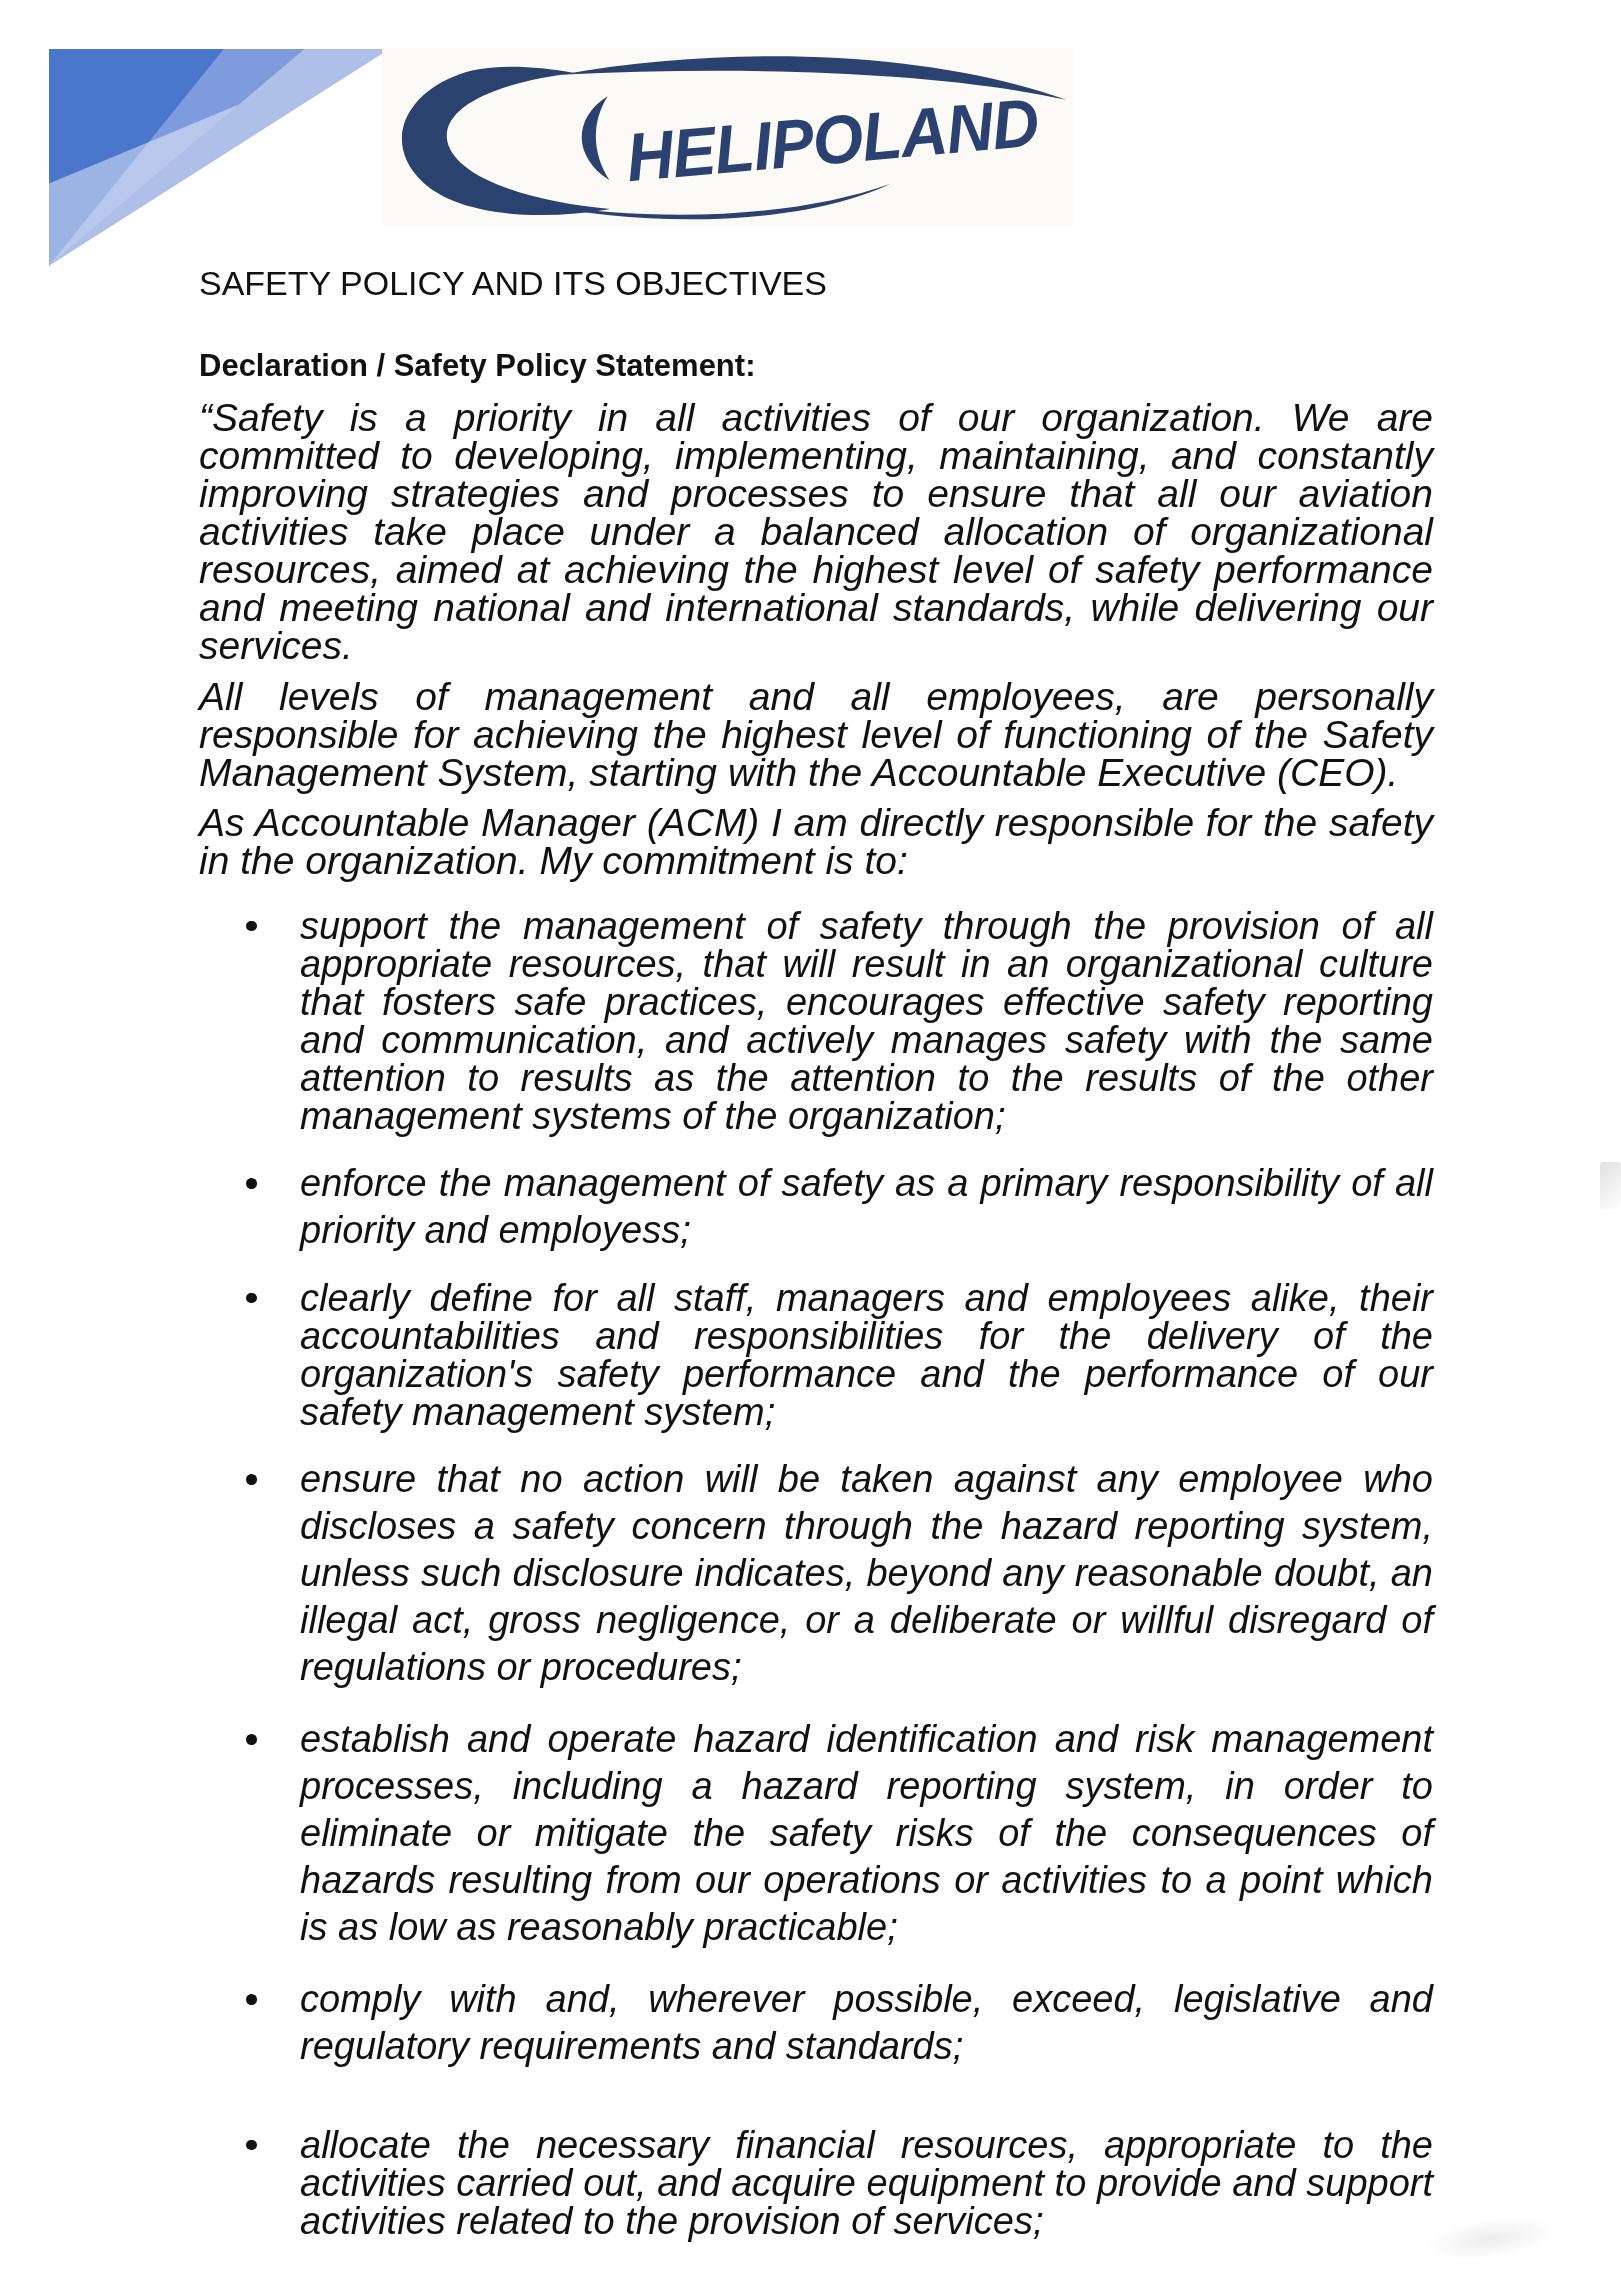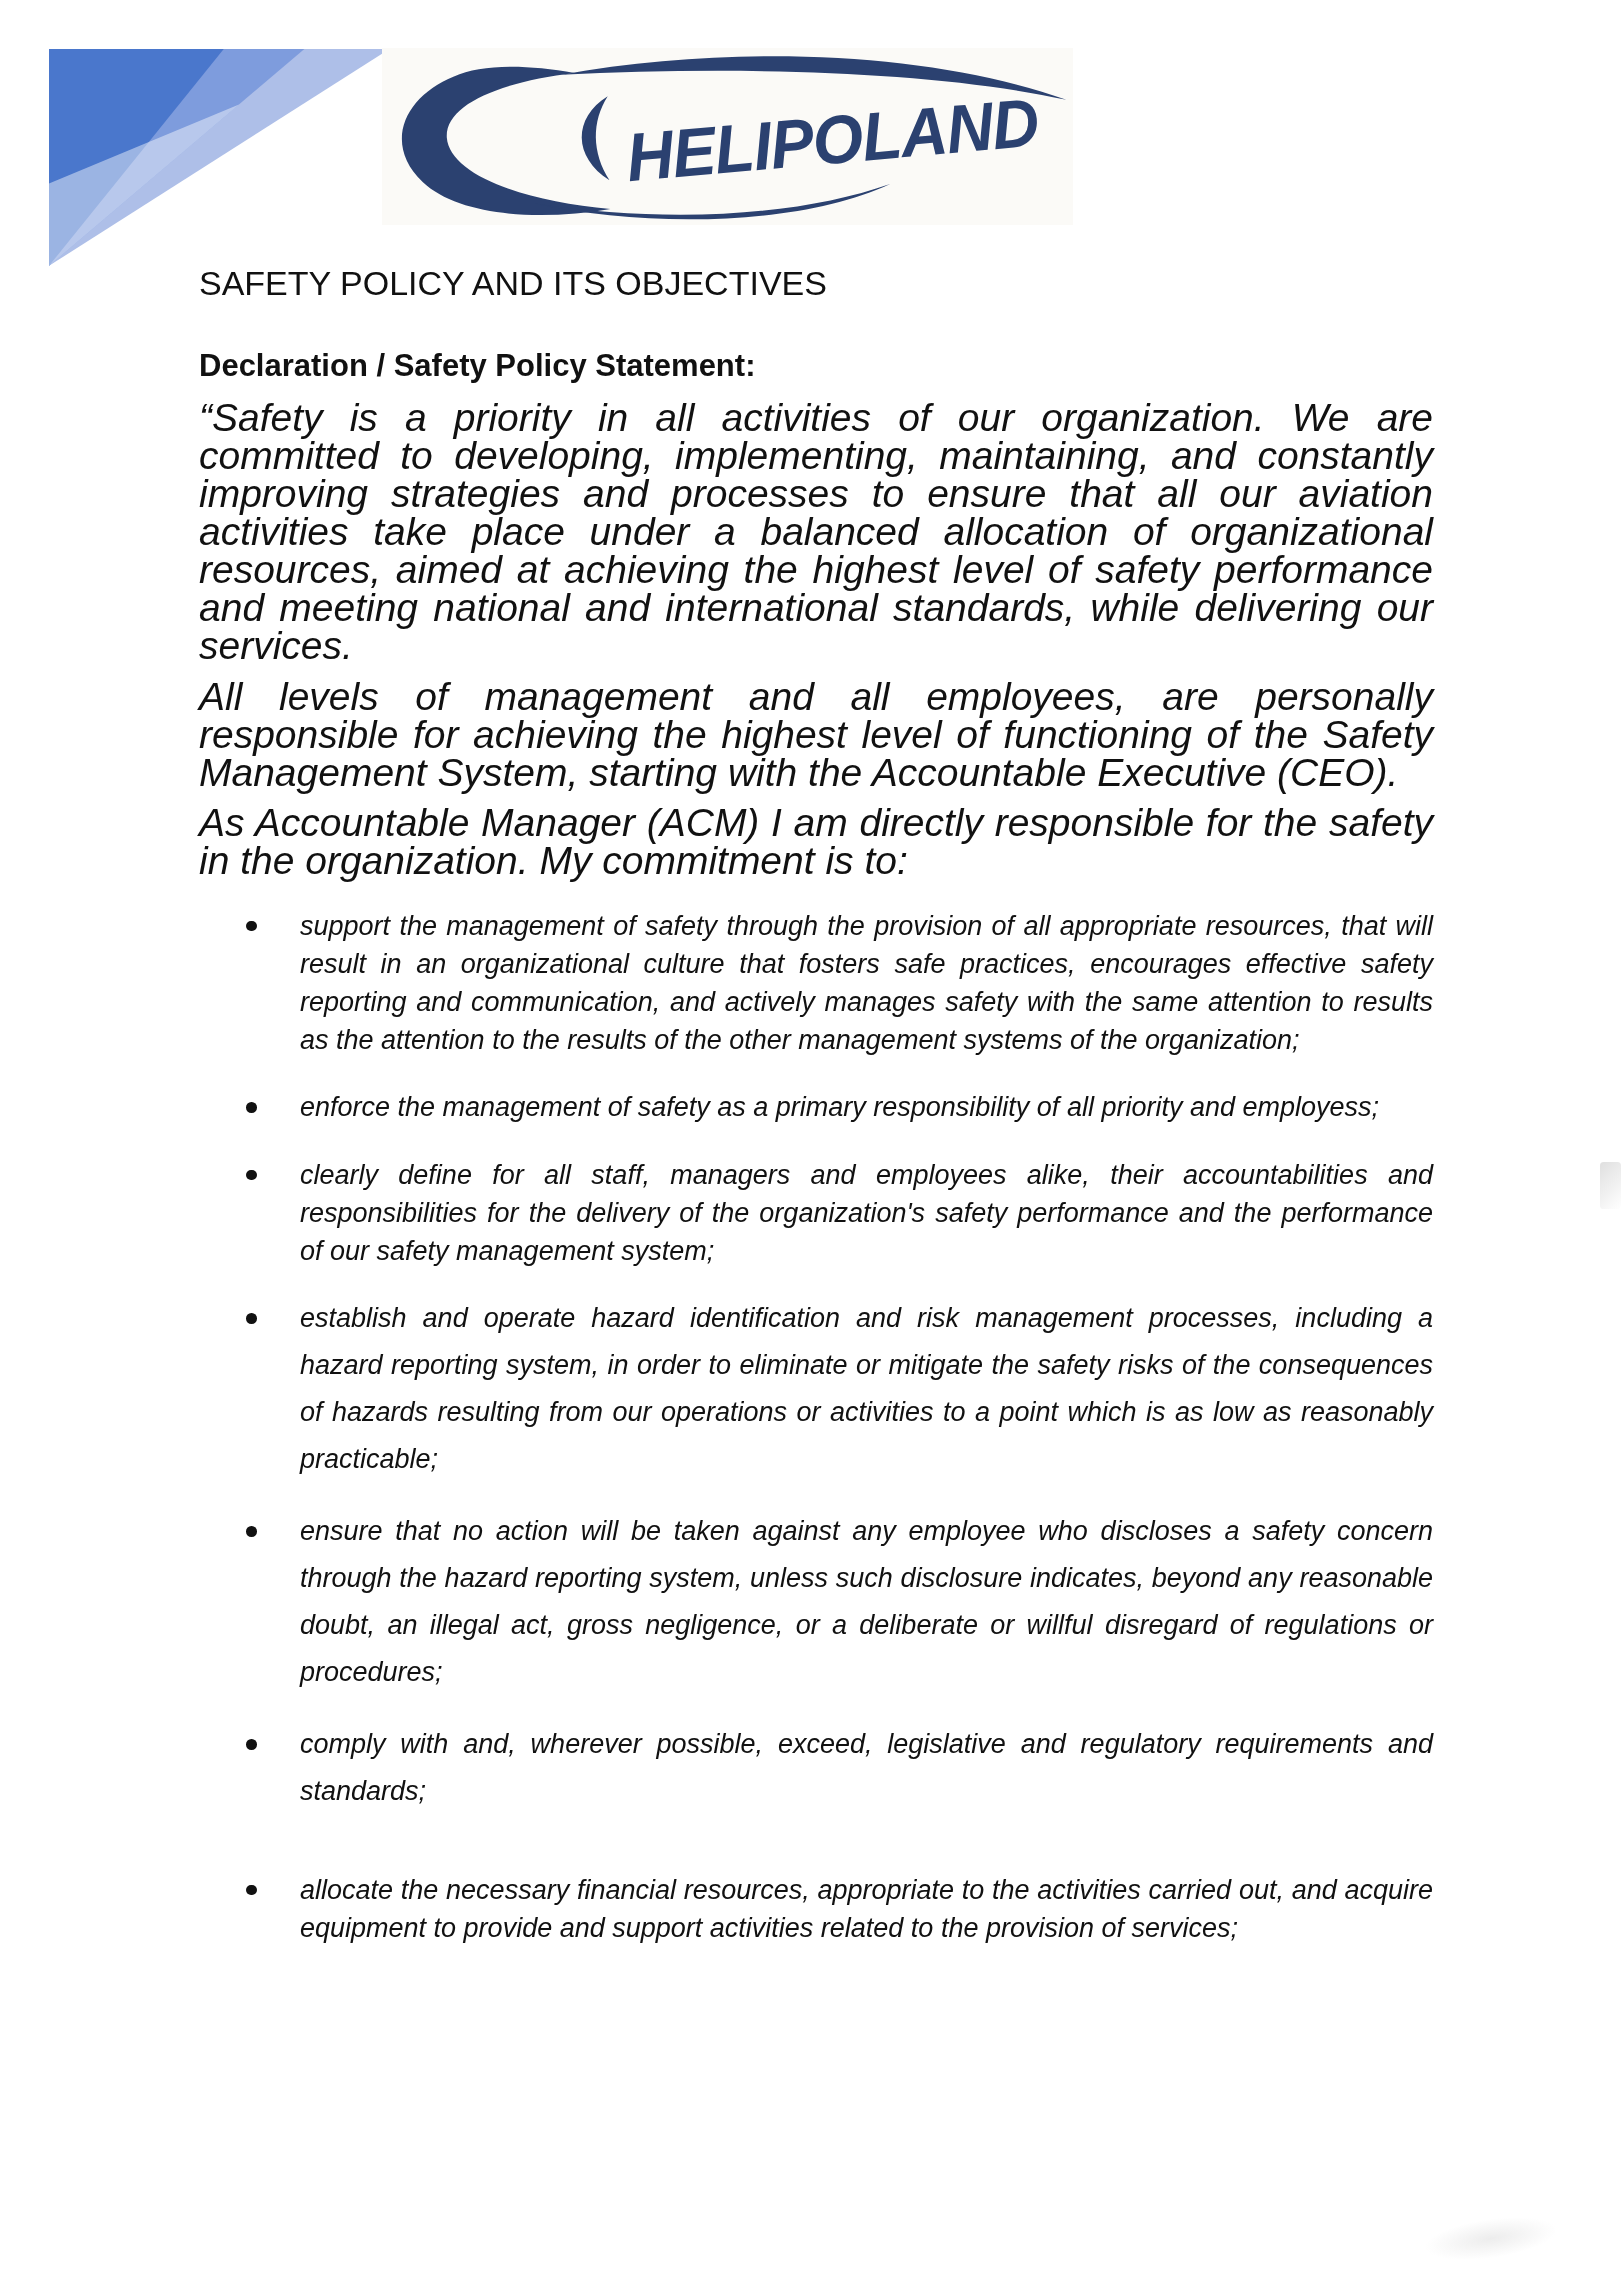--- a/index.html
+++ b/index.html
@@ -48,21 +48,21 @@
   .para.tight { margin-bottom:12.5px; }
 
   ul.commitments {
     list-style:none;
     margin:27px 0 0 0; padding:0;
   }
   ul.commitments li {
     position:relative;
     padding-left:101px;
     font-style:italic;
-    font-size:27px; line-height:38px;
+    font-size:38px; line-height:38px;
     text-align:justify;
     margin-bottom:25px;
   }
   ul.commitments li::before {
     content:"";
     position:absolute; left:47px; top:13.4px;
     width:10.7px; height:10.7px;
     background:#111111; border-radius:50%;
   }
   ul.commitments li.loose { line-height:47px; }
@@ -126,22 +126,22 @@
     <h2 class="section-heading">Declaration / Safety Policy Statement:</h2>
 
     <p class="para tight">“Safety is a priority in all activities of our organization. We are committed to developing, implementing, maintaining, and constantly improving strategies and processes to ensure that all our aviation activities take place under a balanced allocation of organizational resources, aimed at achieving the highest level of safety performance and meeting national and international standards, while delivering our services.</p>
     <p class="para tight">All levels of management and all employees, are personally responsible for achieving the highest level of functioning of the Safety Management System, starting with the Accountable Executive (CEO).</p>
     <p class="para">As Accountable Manager (ACM) I am directly responsible for the safety in the organization. My commitment is to:</p>
 
     <ul class="commitments">
       <li>support the management of safety through the provision of all appropriate resources, that will result in an organizational culture that fosters safe practices, encourages effective safety reporting and communication, and actively manages safety with the same attention to results as the attention to the results of the other management systems of the organization;</li>
       <li class="loose">enforce the management of safety as a primary responsibility of all priority and employess;</li>
       <li>clearly define for all staff, managers and employees alike, their accountabilities and responsibilities for the delivery of the organization's safety performance and the performance of our safety management system;</li>
+      <li class="loose">ensure that no action will be taken against any employee who discloses a safety concern through the hazard reporting system, unless such disclosure indicates, beyond any reasonable doubt, an illegal act, gross negligence, or a deliberate or willful disregard of regulations or procedures;</li>
       <li class="loose">establish and operate hazard identification and risk management processes, including a hazard reporting system, in order to eliminate or mitigate the safety risks of the consequences of hazards resulting from our operations or activities to a point which is as low as reasonably practicable;</li>
-      <li class="loose">ensure that no action will be taken against any employee who discloses a safety concern through the hazard reporting system, unless such disclosure indicates, beyond any reasonable doubt, an illegal act, gross negligence, or a deliberate or willful disregard of regulations or procedures;</li>
       <li class="loose">comply with and, wherever possible, exceed, legislative and regulatory requirements and standards;</li>
       <li class="gap-top">allocate the necessary financial resources, appropriate to the activities carried out, and acquire equipment to provide and support activities related to the provision of services;</li>
     </ul>
   </div>
 
   <div class="artifact-right"></div>
   <div class="artifact-bottom"></div>
 
 </div>
 

